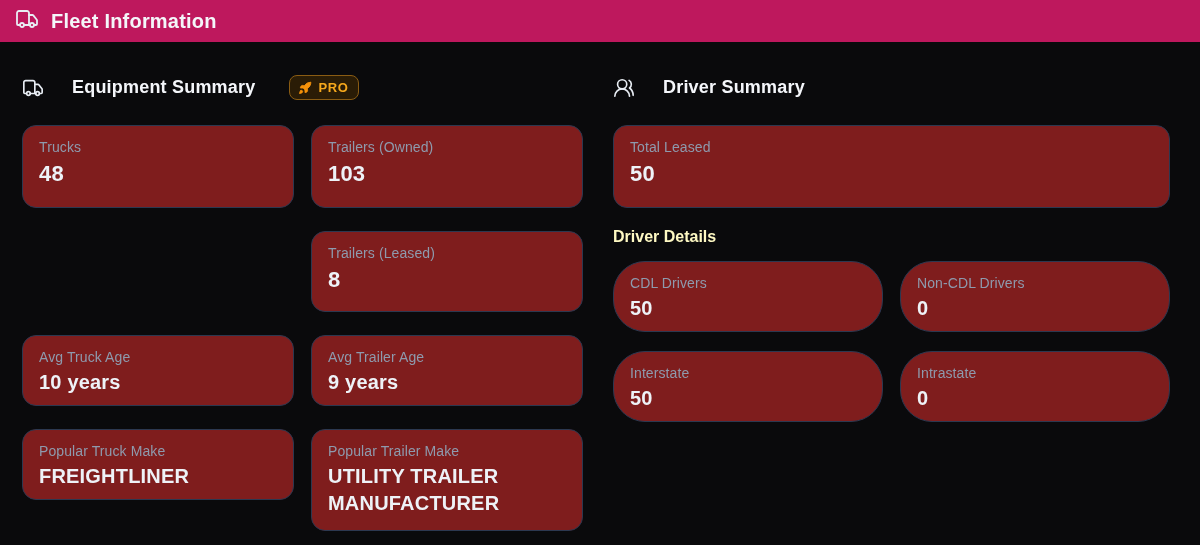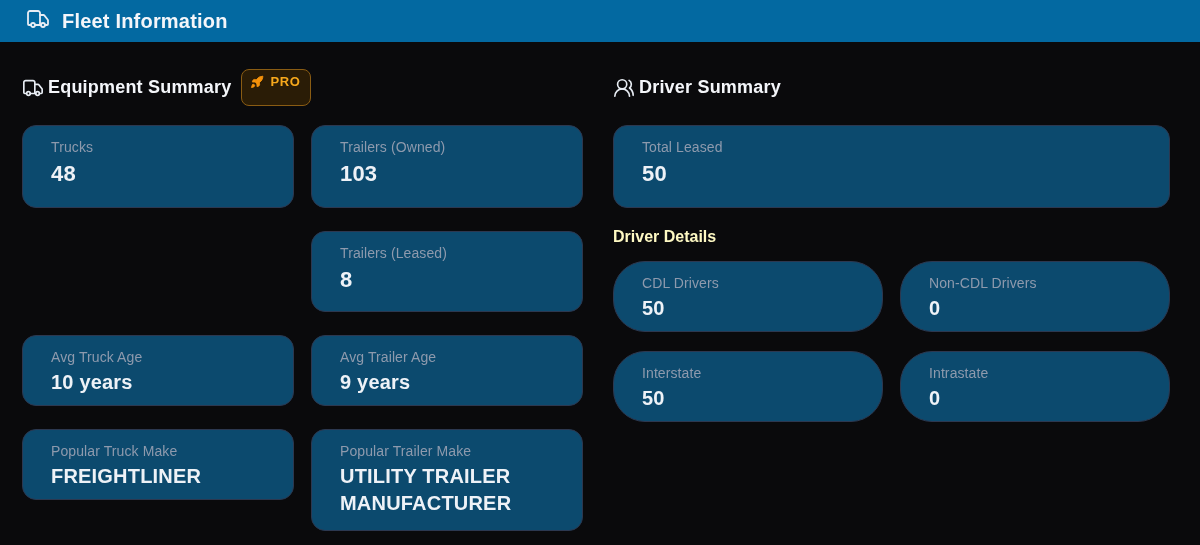--- a/index.html
+++ b/index.html
@@ -1,48 +1,48 @@
 <!DOCTYPE html>
 <html><head>
 <meta charset="utf-8">
 <style>
   * { margin:0; padding:0; box-sizing:border-box; }
   html,body { width:1200px; height:545px; background:#0a0a0c; font-family:"Liberation Sans", sans-serif; overflow:hidden; }
 
   
   .topbar {
-    height:42px; background:#0369a1; display:flex; align-items:center;
-    padding:0 26px; gap:12px;
+    height:42px; background:#be185d; display:flex; align-items:center;
+    padding:0 15px; gap:12px;
   }
   .topbar .icon svg { width:24px; height:24px; stroke:#e8edf4; }
   .topbar h1 { font-size:20px; font-weight:700; color:#f4f6fa; letter-spacing:.2px; }
 
   
   .main { display:flex; padding:32px 30px 24px 22px; gap:30px; }
   .col-left { width:561px; flex:none; }
   .col-right { width:557px; flex:none; }
 
-  .section-header { display:flex; align-items:center; gap:4px; margin-bottom:24px; height:27px; }
+  .section-header { display:flex; align-items:center; gap:28px; margin-bottom:24px; height:27px; }
   .section-header svg { width:22px; height:22px; stroke:#e8edf4; flex:none; }
   .section-header h2 { font-size:18px; font-weight:700; color:#f4f6fa; letter-spacing:.2px; }
 
   
   .pro-badge {
     display:inline-flex; align-items:center; gap:6px; margin-left:6px;
-    padding:4px 10px 16px 8px; border-radius:8px;
+    padding:4px 10px 4px 8px; border-radius:8px;
     background:#2a1c06; border:1px solid #8a5c13;
     color:#f6a81c; font-size:13px; font-weight:700; letter-spacing:.6px;
     cursor:pointer;
   }
   .pro-badge svg { width:14px; height:14px; stroke:#f6920a; fill:#f6920a; }
 
   
   .card {
-    background:#0c4a6e; border:1px solid #2c3850; border-radius:14px;
-    padding:13px 28px;
+    background:#7f1d1d; border:1px solid #2c3850; border-radius:14px;
+    padding:13px 16px;
   }
   .card .label { font-size:14px; color:#8e9aad; margin-bottom:4px; letter-spacing:.1px; }
   .card .value { color:#eef2f7; font-weight:700; line-height:1.35; letter-spacing:.2px; }
   .v-lg { font-size:22px; }
   .v-md { font-size:20px; }
   .v-sm { font-size:20px; }
 
   
   .eq-grid {
     display:grid; grid-template-columns:272px 272px;

